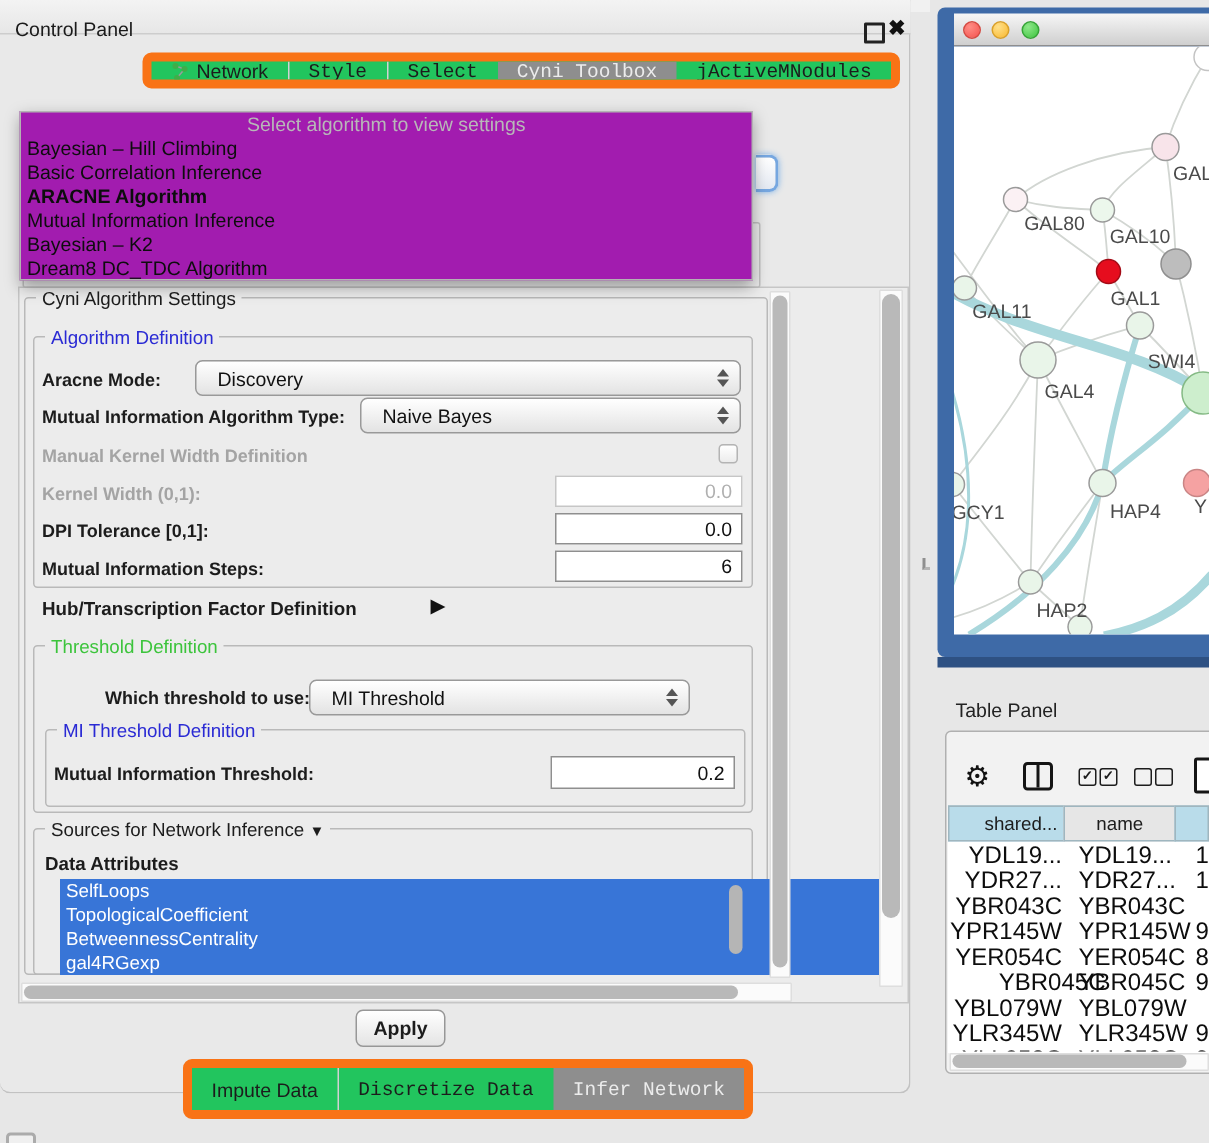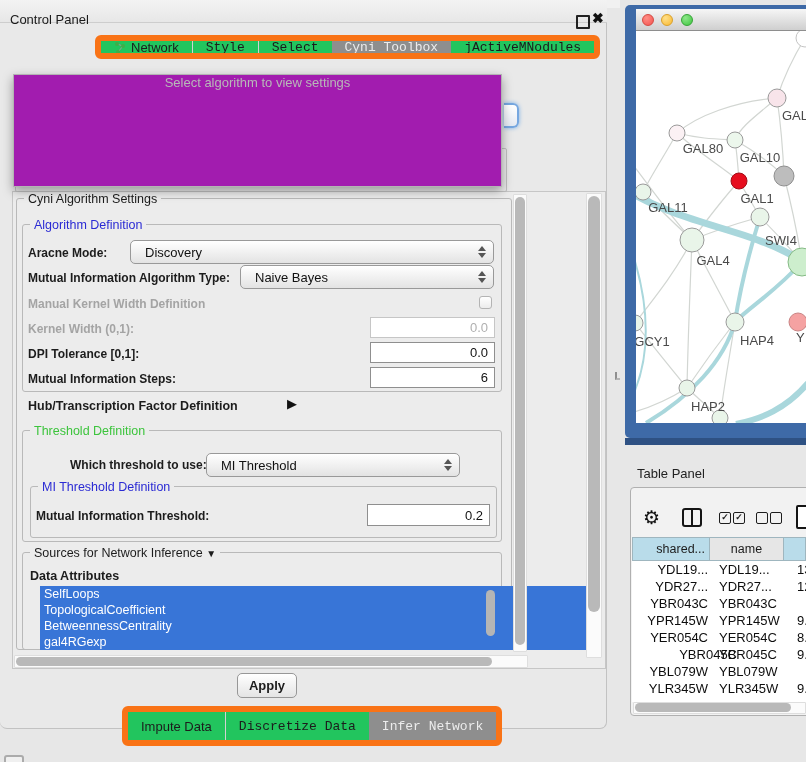--- a/index.html
+++ b/index.html
@@ -68,21 +68,21 @@
   #net-canvas{left:636px;top:31px;width:170px;height:392px;background:#ffffff;overflow:hidden;}
   .e-gray{fill:none;stroke:#d2d6d2;stroke-width:1.2;}
   .e-teal{fill:none;stroke:#a9d7dc;}
   .nlabel{font-size:13px;fill:#4a4a4a;}
   
   #tp-label{left:637px;top:466px;font-size:13px;color:#222;}
   #tpanel{left:630px;top:487px;width:180px;height:229px;background:#f2f2f2;border:1px solid #b0b0b0;
     border-radius:4px 0 0 4px;box-sizing:border-box;}
   .hcell{position:absolute;top:537px;height:24px;border:1px solid #9fb6bf;box-sizing:border-box;
     font-size:12.5px;display:flex;align-items:center;}
-  .trow{position:absolute;height:17px;font-size:13px;color:#0d0d0d;text-align:center;}
+  .trow{position:absolute;height:17px;font-size:16px;color:#0d0d0d;text-align:center;}
   .trow span{position:absolute;top:1px;white-space:nowrap;}
   .mini-cb{position:absolute;width:10px;height:10px;border:1.5px solid #1d1d1d;border-radius:2px;
     font-size:9px;font-weight:bold;line-height:9px;text-align:center;box-sizing:content-box;}
   #cols-ico{left:682px;top:508px;width:20px;height:19px;border:2px solid #151515;border-radius:3px;box-sizing:border-box;}
   #cols-ico:after{content:"";position:absolute;left:7px;top:0;width:2px;height:15px;background:#151515;}
   #doc-ico{left:796px;top:505px;width:14px;height:24px;border:2px solid #151515;border-radius:2px;box-sizing:border-box;background:#fff;}
   #splitter-dot{left:615px;top:372px;width:5px;height:8px;border-left:2px solid #8f8f8f;border-bottom:2px solid #b5b5b5;box-sizing:border-box;}
   #corner-ico{left:4px;top:755px;width:20px;height:14px;border:2px solid #ababab;border-radius:3px;background:#f0f0f0;box-sizing:border-box;}
   #top-strip{left:0;top:0;width:620px;height:8px;background:#f1f1f1;}
   #top-tick{left:2px;top:0;width:2px;height:6px;background:#6a6a6a;}
@@ -127,20 +127,28 @@
 
   <div class="abs" id="behind-group"></div>
   <div class="abs" id="behind-combo">
     <span id="behind-combo-text">gal-filtered.sif default node</span>
     <span class="arrows"></span>
   </div>
   <div class="abs" id="focus-frag"></div>
 
   <div class="abs" id="algo-popup">
     <div class="dd-prompt">Select algorithm to view settings</div>
+    <div id="dd-items">
+        <div class="dd-item">Bayesian – Hill Climbing</div>
+        <div class="dd-item">Basic Correlation Inference</div>
+        <div class="dd-item bold">ARACNE Algorithm</div>
+        <div class="dd-item">Mutual Information Inference</div>
+        <div class="dd-item">Bayesian – K2</div>
+        <div class="dd-item">Dream8 DC_TDC Algorithm</div>
+      </div>
   </div>
 
   <div class="abs" id="viewport"></div>
 
   <div class="abs gbox" style="left:16px;top:198px;width:496px;height:452px;"></div>
   <div class="abs gtitle" style="left:24px;top:192px;color:#1c1c1c;">Cyni Algorithm Settings</div>
 
   <div class="abs gbox" style="left:22px;top:224px;width:480px;height:168px;"></div>
   <div class="abs gtitle blue" style="left:30px;top:218px;">Algorithm Definition</div>
 

